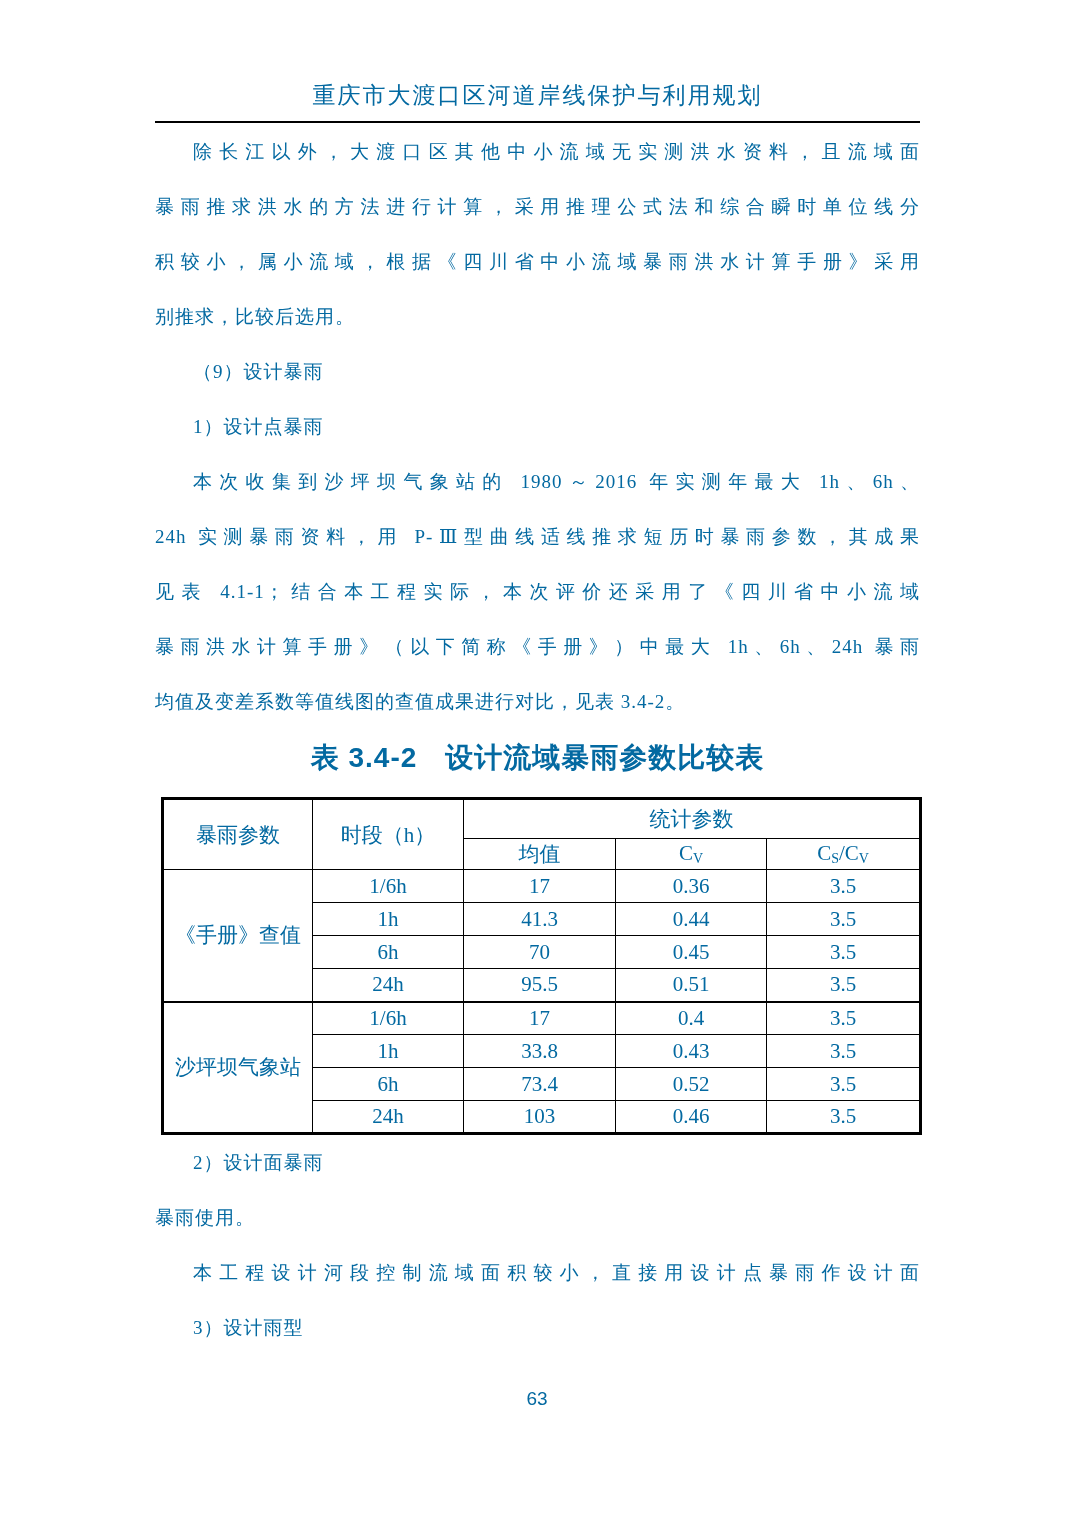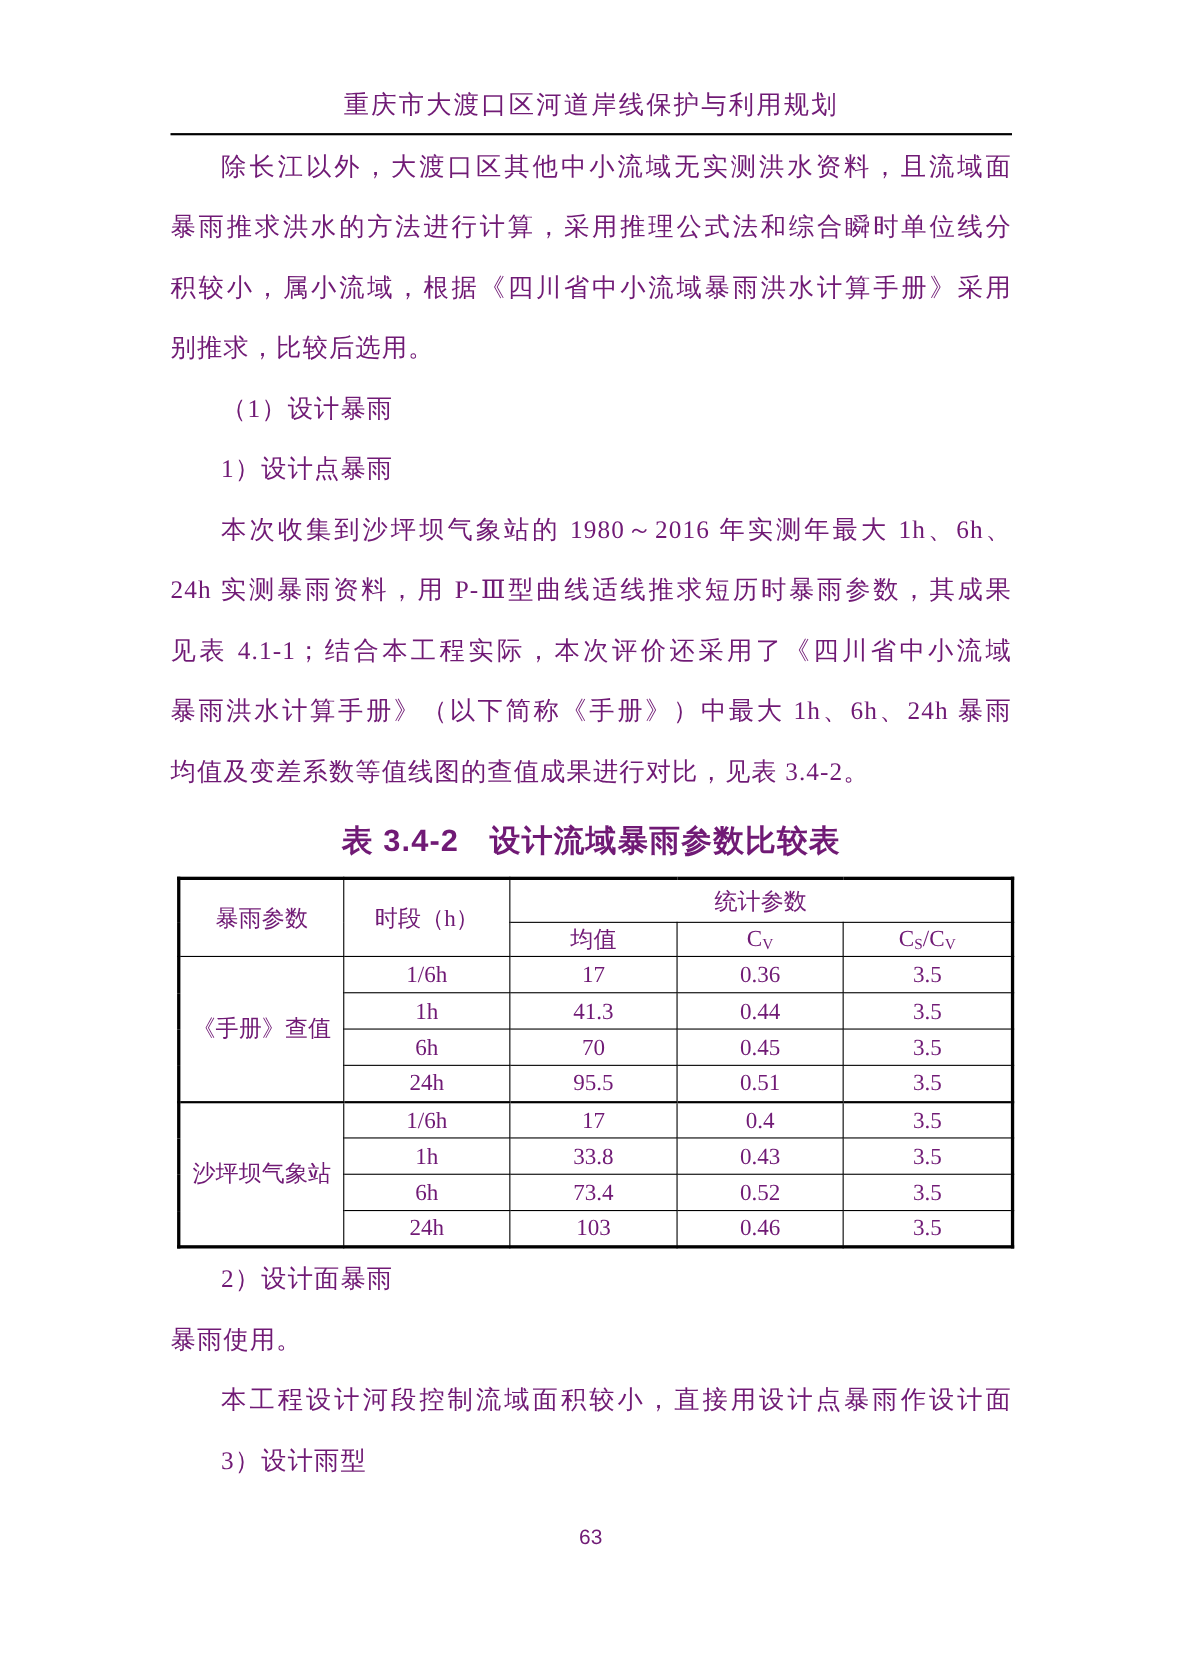--- a/index.html
+++ b/index.html
@@ -3,21 +3,21 @@
 <meta charset="utf-8">
 <style>
   * { margin: 0; padding: 0; box-sizing: border-box; }
   html, body { background: #ffffff; }
   .page {
     position: relative;
     width: 1074px;
     height: 1520px;
     background: #ffffff;
     font-family: "Liberation Serif", "DejaVu Serif", serif;
-    color: #701a75;
+    color: #0369a1;
     overflow: hidden;
   }
   
   .page-header {
     position: absolute;
     left: 155px;
     top: 80px;
     width: 765px;
     height: 43px;
     border-bottom: 2px solid #000;
@@ -28,38 +28,37 @@
   
   .doc-body {
     position: absolute;
     left: 155px;
     top: 124px;
     width: 765px;
   }
   .line {
     height: 55px;
     line-height: 55px;
-    font-size: 23px;
+    font-size: 19px;
     text-align: left;
     letter-spacing: 1px;
     overflow: visible;
     white-space: nowrap;
   }
   .just {
     white-space: normal;
     text-align: justify;
     text-align-last: justify;
   }
   .indent { text-indent: 2em; }
   
   .table-caption {
     margin-top: 10px;
     height: 52px;
     display: flex;
-    align-items: center;
     justify-content: center;
     gap: 28px;
     font-family: "Liberation Sans", "DejaVu Sans", sans-serif;
     font-weight: 700;
     font-size: 28px;
     letter-spacing: 1px;
   }
   
   table.param-table {
     margin-top: 6px;
@@ -105,21 +104,21 @@
     <span>重庆市大渡口区河道岸线保护与利用规划</span>
   </div>
 
   <div class="doc-body">
 
     <div class="line just indent">除长江以外，大渡口区其他中小流域无实测洪水资料，且流域面</div>
     <div class="line just">暴雨推求洪水的方法进行计算，采用推理公式法和综合瞬时单位线分</div>
     <div class="line just">积较小，属小流域，根据《四川省中小流域暴雨洪水计算手册》采用</div>
     <div class="line">别推求，比较后选用。</div>
 
-    <div class="line indent">（1）设计暴雨</div>
+    <div class="line indent">（9）设计暴雨</div>
     <div class="line indent">1）设计点暴雨</div>
 
     <div class="line just indent">本次收集到沙坪坝气象站的 1980～2016 年实测年最大 1h、6h、</div>
     <div class="line just">24h 实测暴雨资料，用 P-Ⅲ型曲线适线推求短历时暴雨参数，其成果</div>
     <div class="line just">见表 4.1-1；结合本工程实际，本次评价还采用了《四川省中小流域</div>
     <div class="line just">暴雨洪水计算手册》（以下简称《手册》）中最大 1h、6h、24h 暴雨</div>
     <div class="line">均值及变差系数等值线图的查值成果进行对比，见表 3.4-2。</div>
 
     <div class="table-caption">
       <span>表 3.4-2</span>

